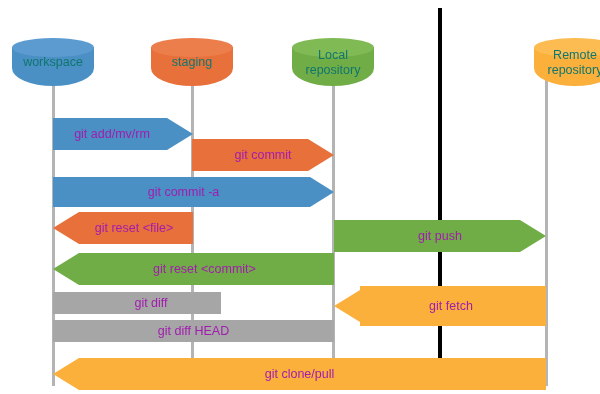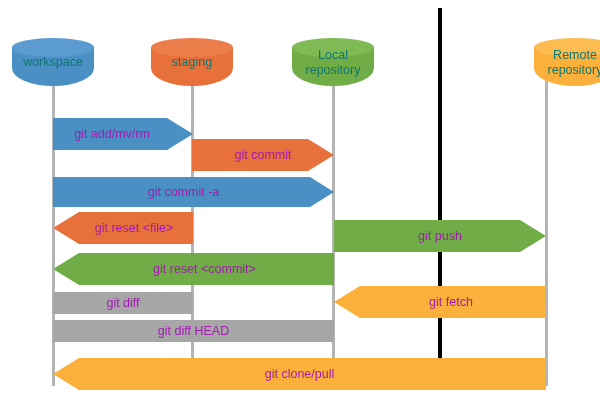--- a/index.html
+++ b/index.html
@@ -162,26 +162,26 @@
     <div class="head" style="right:0; border-left:26px solid #70AD47;"></div>
     <span class="txt" style="">git push</span>
   </div>
 
   <div class="band" style="left:53px; top:253px; width:281px; height:32px;">
     <div class="shaft" style="left:26px; right:0; background:#70AD47;"></div>
     <div class="head" style="left:0; border-right:26px solid #70AD47;"></div>
     <span class="txt" style="margin-left:22px;">git reset &lt;commit&gt;</span>
   </div>
 
-  <div class="band" style="left:53px; top:292px; width:140px; height:22px;">
+  <div class="band" style="left:53px; top:292px; width:140px; height:22px;padding-left:28px;">
     <div class="shaft" style="left:0; right:0; background:#A6A6A6;"></div>
     <span class="txt">git diff</span>
   </div>
 
-  <div class="band" style="left:334px; top:286px; width:212px; height:32px;">
+  <div class="band" style="left:334px; top:286px; width:212px; height:40px;">
     <div class="shaft" style="left:26px; right:0; background:#FBB03B;"></div>
     <div class="head" style="left:0; border-right:26px solid #FBB03B;"></div>
     <span class="txt" style="margin-left:22px;">git fetch</span>
   </div>
 
   <div class="band" style="left:53px; top:320px; width:281px; height:22px;">
     <div class="shaft" style="left:0; right:0; background:#A6A6A6;"></div>
     <span class="txt">git diff HEAD</span>
   </div>
 

